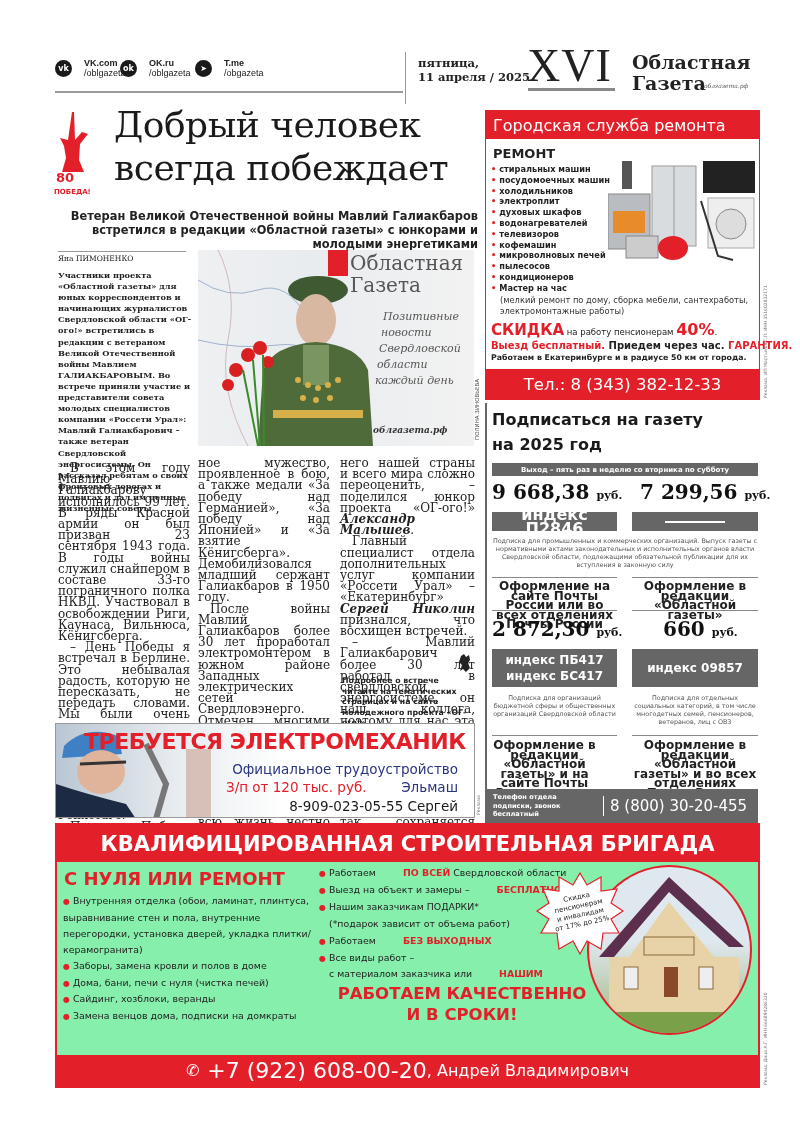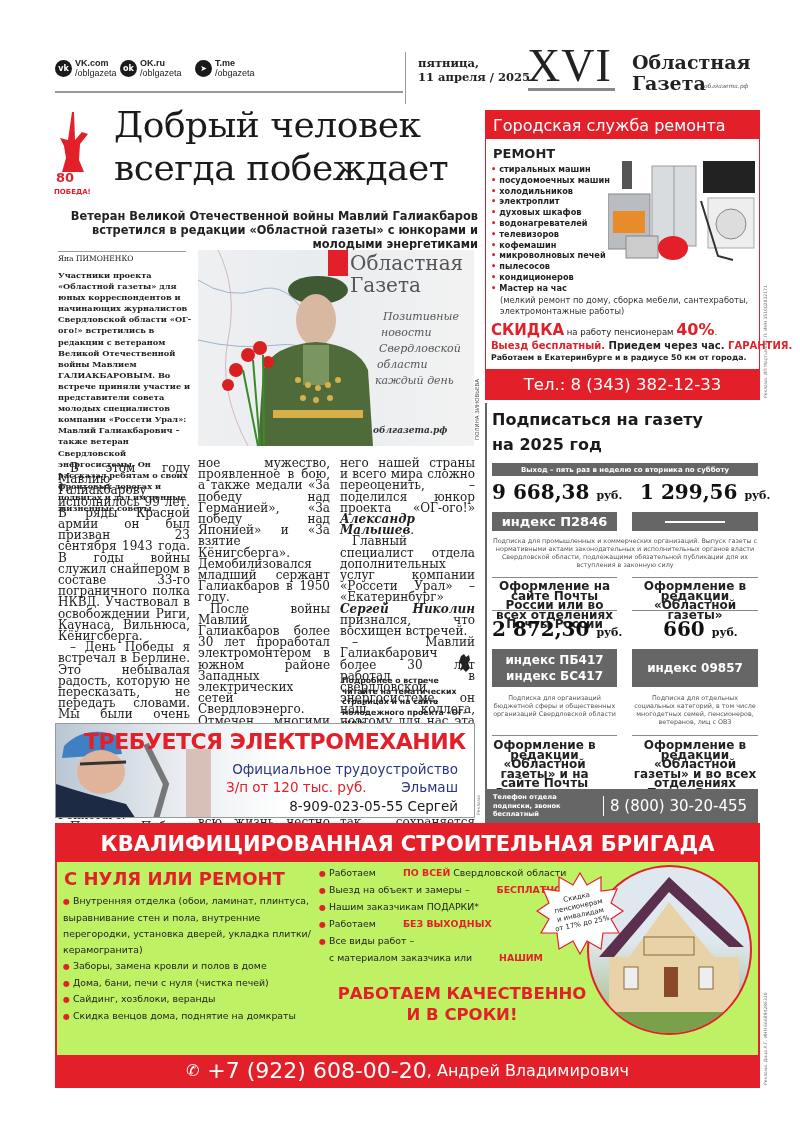--- a/index.html
+++ b/index.html
@@ -1,20 +1,20 @@
 <!DOCTYPE html>
 <html><head>
 <meta charset="utf-8">
 <style>
   * { box-sizing: border-box; margin: 0; padding: 0; }
   body { width: 800px; height: 1125px; background: #fff; position: relative; overflow: hidden; font-family: "DejaVu Serif", serif; color: #1a1a1a; }
   .abs { position: absolute; }
 
   
-  .social { top: 58px; display: flex; align-items: center; gap: 3px; }
+  .social { top: 58px; display: flex; align-items: center; gap: 12px; }
   .soc-icon { width: 17px; height: 17px; border-radius: 50%; background: #1a1a1a; color: #fff; font-family: "DejaVu Sans", sans-serif; font-size: 8px; font-weight: bold; display: flex; align-items: center; justify-content: center; }
   .soc-text { font-family: "Liberation Sans", sans-serif; font-size: 9px; line-height: 10px; color: #222; }
   .soc-text b { font-weight: bold; display: block; }
   .header-rule { left: 55px; top: 91px; width: 348px; height: 2px; background: #999; }
   .header-vrule { left: 405px; top: 52px; width: 1px; height: 52px; background: #999; }
   .date { left: 418px; top: 56px; font-family: "DejaVu Serif", serif; font-size: 11.5px; line-height: 14px; font-weight: bold; color: #222; }
   .issue { left: 527px; top: 44px; font-family: "Liberation Serif", serif; font-size: 46px; line-height: 44px; color: #222; letter-spacing: 1px; }
   .issue-underline { left: 528px; top: 88px; width: 87px; height: 3px; background: #888; }
   .brand { left: 632px; top: 52px; font-family: "DejaVu Serif", serif; font-weight: bold; font-size: 19px; line-height: 21px; color: #222; }
   .brand-url { left: 704px; top: 82px; font-family: "DejaVu Serif", serif; font-style: italic; font-size: 6px; color: #555; }
@@ -65,32 +65,32 @@
   .free-line .red { color: #e3202a; }
   .region-line { position: absolute; left: 5px; top: 242px; font-family: "DejaVu Sans", sans-serif; font-weight: bold; font-size: 7.8px; color: #222; white-space: nowrap; }
   .repair-phone { position: absolute; left: 0; bottom: 0; width: 100%; height: 30px; background: #e3202a; color: #fff; font-family: "DejaVu Sans", sans-serif; font-size: 16.5px; display: flex; align-items: center; justify-content: center; }
 
   
   .sub-vrule { left: 485px; top: 403px; width: 2px; height: 420px; background: #666; }
   .sub-title { left: 492px; top: 407px; width: 270px; font-family: "DejaVu Sans", sans-serif; font-weight: bold; font-size: 16px; line-height: 25px; color: #1a1a1a; }
   .sub-bar { left: 492px; top: 463px; width: 266px; height: 13px; background: #666; color: #fff; font-family: "DejaVu Sans", sans-serif; font-weight: bold; font-size: 7px; display: flex; align-items: center; justify-content: center; }
   .price { font-family: "DejaVu Serif", serif; font-weight: bold; font-size: 20px; color: #111; white-space: nowrap; }
   .price small { font-size: 11px; }
-  .idx-box { background: #666; color: #fff; font-family: "DejaVu Sans", sans-serif; font-weight: bold; font-size: 13px; display: flex; align-items: center; justify-content: center; text-align: center; line-height: 14px; }
+  .idx-box { background: #666; color: #fff; font-family: "DejaVu Sans", sans-serif; font-weight: bold; font-size: 16px; display: flex; align-items: center; justify-content: center; text-align: center; line-height: 14px; }
   .dash-line { width: 60px; height: 2px; background: #fff; }
   .sub-note { font-family: "DejaVu Sans", sans-serif; font-size: 6.4px; line-height: 8px; color: #555; text-align: center; }
   .hr { height: 1px; background: #888; }
   .method { font-family: "DejaVu Sans", sans-serif; font-weight: bold; font-size: 12px; line-height: 9.5px; color: #222; text-align: center; }
   .sub-phone-bar { left: 487px; top: 789px; width: 271px; height: 34px; background: #666; color: #fff; display: flex; align-items: center; padding-left: 6px; }
   .sub-phone-label { font-family: "DejaVu Sans", sans-serif; font-weight: bold; font-size: 6.6px; line-height: 8.5px; width: 104px; }
   .sub-phone-sep { width: 1px; height: 20px; background: #fff; margin: 0 6px; }
   .sub-phone { font-family: "DejaVu Sans", sans-serif; font-size: 15px; }
 
   
-  .build { left: 55px; top: 823px; width: 705px; height: 265px; border: 2px solid #e3202a; background: #bef264; overflow: hidden; }
+  .build { left: 55px; top: 823px; width: 705px; height: 265px; border: 2px solid #e3202a; background: #86efac; overflow: hidden; }
   .build-head { position: absolute; left: 0; top: 0; width: 100%; height: 37px; background: #e3202a; color: #fff; font-family: "DejaVu Sans", sans-serif; font-weight: bold; font-size: 21px; display: flex; align-items: center; justify-content: center; letter-spacing: 0px; }
   .build-sub { position: absolute; left: 7px; top: 43px; font-family: "DejaVu Sans", sans-serif; font-weight: bold; font-size: 18px; color: #e3202a; }
   .build-list { position: absolute; list-style: none; font-family: "DejaVu Sans", sans-serif; font-size: 9.4px; line-height: 15.9px; color: #222; }
   .build-list li::before { content: "●"; color: #e3202a; margin-right: 3px; font-size: 8px; }
   .build-list li.cont::before { content: ""; margin-right: 0; }
   .build-list .red { color: #e3202a; font-weight: bold; padding-left: 24px; }
   .bl-left { left: 6px; top: 68px; width: 250px; }
   .bl-right { left: 262px; top: 40px; width: 280px; }
   .build-slogan { position: absolute; left: 260px; top: 158px; width: 290px; text-align: center; font-family: "DejaVu Sans", sans-serif; font-weight: bold; font-size: 16.5px; line-height: 21px; color: #e3202a; }
   .house { position: absolute; left: 530px; top: 40px; width: 165px; height: 170px; border-radius: 50%; border: 2px solid #e3202a; overflow: hidden; background: linear-gradient(180deg, #dfe8ee 0%, #dfe8ee 45%, #9fb37b 100%); }
@@ -266,21 +266,21 @@
 
 <div class="abs sub-vrule"></div>
 <div class="abs sub-title">
   <div>Подписаться на газету</div>
   <div>на 2025 год</div>
 </div>
 <div class="abs sub-bar">Выход – пять раз в неделю со вторника по субботу</div>
 
 <div class="abs price" style="left:492px; top:480px;"><span>9 668,38</span> <small>руб.</small></div>
 <div class="abs idx-box" style="left:492px; top:512px; width:125px; height:19px;">индекс П2846</div>
-<div class="abs price" style="left:640px; top:480px;"><span>1 299,56</span> <small>руб.</small></div>
+<div class="abs price" style="left:640px; top:480px;"><span>7 299,56</span> <small>руб.</small></div>
 <div class="abs idx-box" style="left:632px; top:512px; width:126px; height:19px;">
     <span class="dash-line"></span>
   </div>
 
 <div class="abs sub-note" style="left:492px; top:537px; width:266px;">Подписка для промышленных и коммерческих организаций. Выпуск газеты с нормативными актами законодательных и исполнительных органов власти Свердловской области, подлежащими обязательной публикации для их вступления в законную силу</div>
 <div class="abs hr" style="left:492px; top:577px; width:125px;"></div>
 <div class="abs hr" style="left:632px; top:577px; width:126px;"></div>
 <div class="abs method" style="left:492px; top:582px; width:125px;">Оформление на сайте Почты России или во всех отделениях Почты России</div>
 <div class="abs method" style="left:632px; top:582px; width:126px;">Оформление в редакции «Областной газеты»</div>
 <div class="abs hr" style="left:492px; top:610px; width:125px;"></div>
@@ -308,26 +308,27 @@
 </div>
 
 <div class="abs build">
   <div class="build-head">КВАЛИФИЦИРОВАННАЯ СТРОИТЕЛЬНАЯ БРИГАДА</div>
   <div class="build-sub">С НУЛЯ ИЛИ РЕМОНТ</div>
   <ul class="build-list bl-left">
     <li>Внутренняя отделка (обои, ламинат, плинтуса, выравнивание стен и пола, внутренние перегородки, установка дверей, укладка плитки/керамогранита)</li>
     <li>Заборы, замена кровли и полов в доме</li>
     <li>Дома, бани, печи с нуля (чистка печей)</li>
     <li>Сайдинг, хозблоки, веранды</li>
-    <li>Скидка венцов дома, поднятие на домкраты</li>
+    <li>Замена венцов дома, подписки на домкраты</li>
   </ul>
   <ul class="build-list bl-right">
     <li><span>Работаем </span><span class="red">ПО ВСЕЙ</span><span> Свердловской области</span></li>
     <li><span>Выезд на объект и замеры – </span><span class="red">БЕСПЛАТНО</span></li>
     <li><span>Нашим заказчикам ПОДАРКИ*</span></li>
+    <li class="cont" style="padding-left:10px;">(*подарок зависит от объема работ)</li>
     <li><span>Работаем </span><span class="red">БЕЗ ВЫХОДНЫХ</span></li>
     <li><span>Все виды работ –</span></li>
     <li class="cont" style="padding-left:10px;"><span>с материалом заказчика или </span><span class="red">НАШИМ</span></li>
   </ul>
   <div class="build-slogan">
     <div>РАБОТАЕМ КАЧЕСТВЕННО</div>
     <div>И В СРОКИ!</div>
   </div>
   <div class="house">
     <svg width="165" height="170" viewBox="0 0 165 170">

